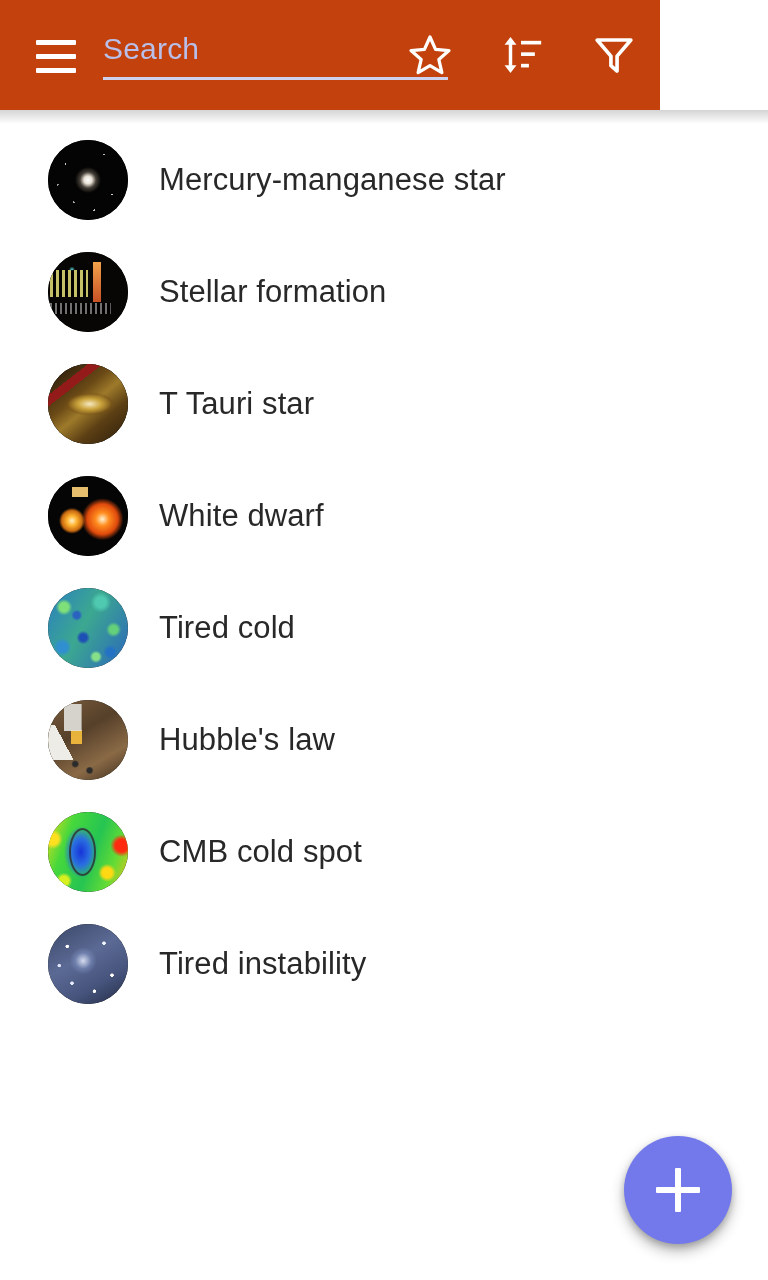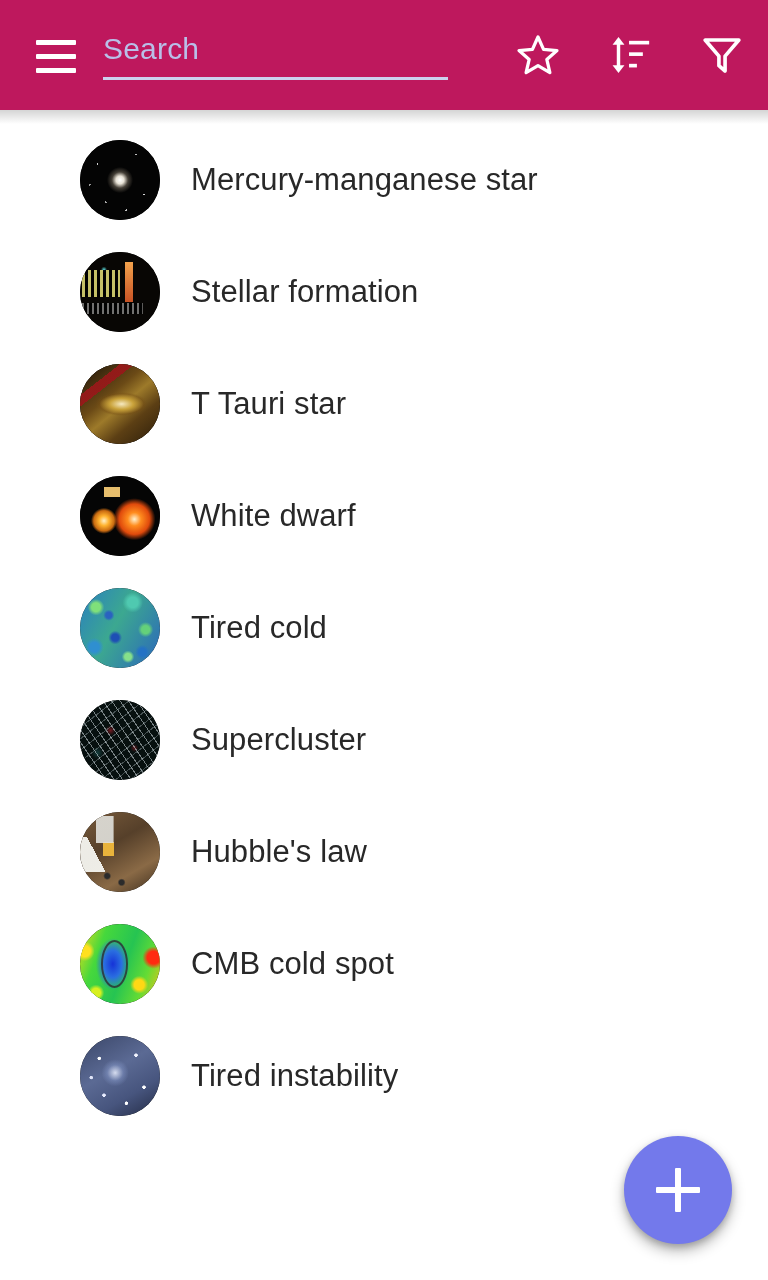--- a/index.html
+++ b/index.html
@@ -17,23 +17,23 @@
     width: 768px;
     height: 1280px;
     background: #ffffff;
     overflow: hidden;
   }
 
   
   .toolbar {
     position: absolute;
     top: 0; left: 0;
-    width: 768px;
+    width: 660px;
     height: 110px;
-    background: #be185d;
+    background: #c2410c;
     display: flex;
     align-items: center;
     z-index: 20;
   }
   .toolbar-shadow {
     position: absolute;
     top: 110px; left: 0;
     width: 768px; height: 14px;
     background: linear-gradient(to bottom, rgba(0,0,0,0.17), rgba(0,0,0,0.0));
     z-index: 15;
@@ -110,21 +110,21 @@
     top: 124px; left: 0;
     width: 768px;
     height: 1156px;
     overflow: hidden;
   }
   .row {
     position: relative;
     height: 112px;
     display: flex;
     align-items: center;
-    padding-left: 80px;
+    padding-left: 48px;
     cursor: pointer;
   }
   .thumb {
     width: 80px;
     height: 80px;
     border-radius: 50%;
     flex: 0 0 80px;
     overflow: hidden;
     position: relative;
     background: #000;
@@ -372,26 +372,20 @@
         <div class="row-label">White dwarf</div>
       </div>
       <div class="row">
         <div class="thumb">
           <div class="tb-img art-cmb-bluegreen"></div>
         </div>
         <div class="row-label">Tired cold</div>
       </div>
       <div class="row">
         <div class="thumb">
-          <div class="tb-img art-filaments"></div>
-        </div>
-        <div class="row-label">Supercluster</div>
-      </div>
-      <div class="row">
-        <div class="thumb">
           <div class="tb-img art-hubble"></div>
         </div>
         <div class="row-label">Hubble's law</div>
       </div>
       <div class="row">
         <div class="thumb">
           <div class="tb-img art-coldspot"></div>
           <div class="coldspot-ring"></div>
         </div>
         <div class="row-label">CMB cold spot</div>

